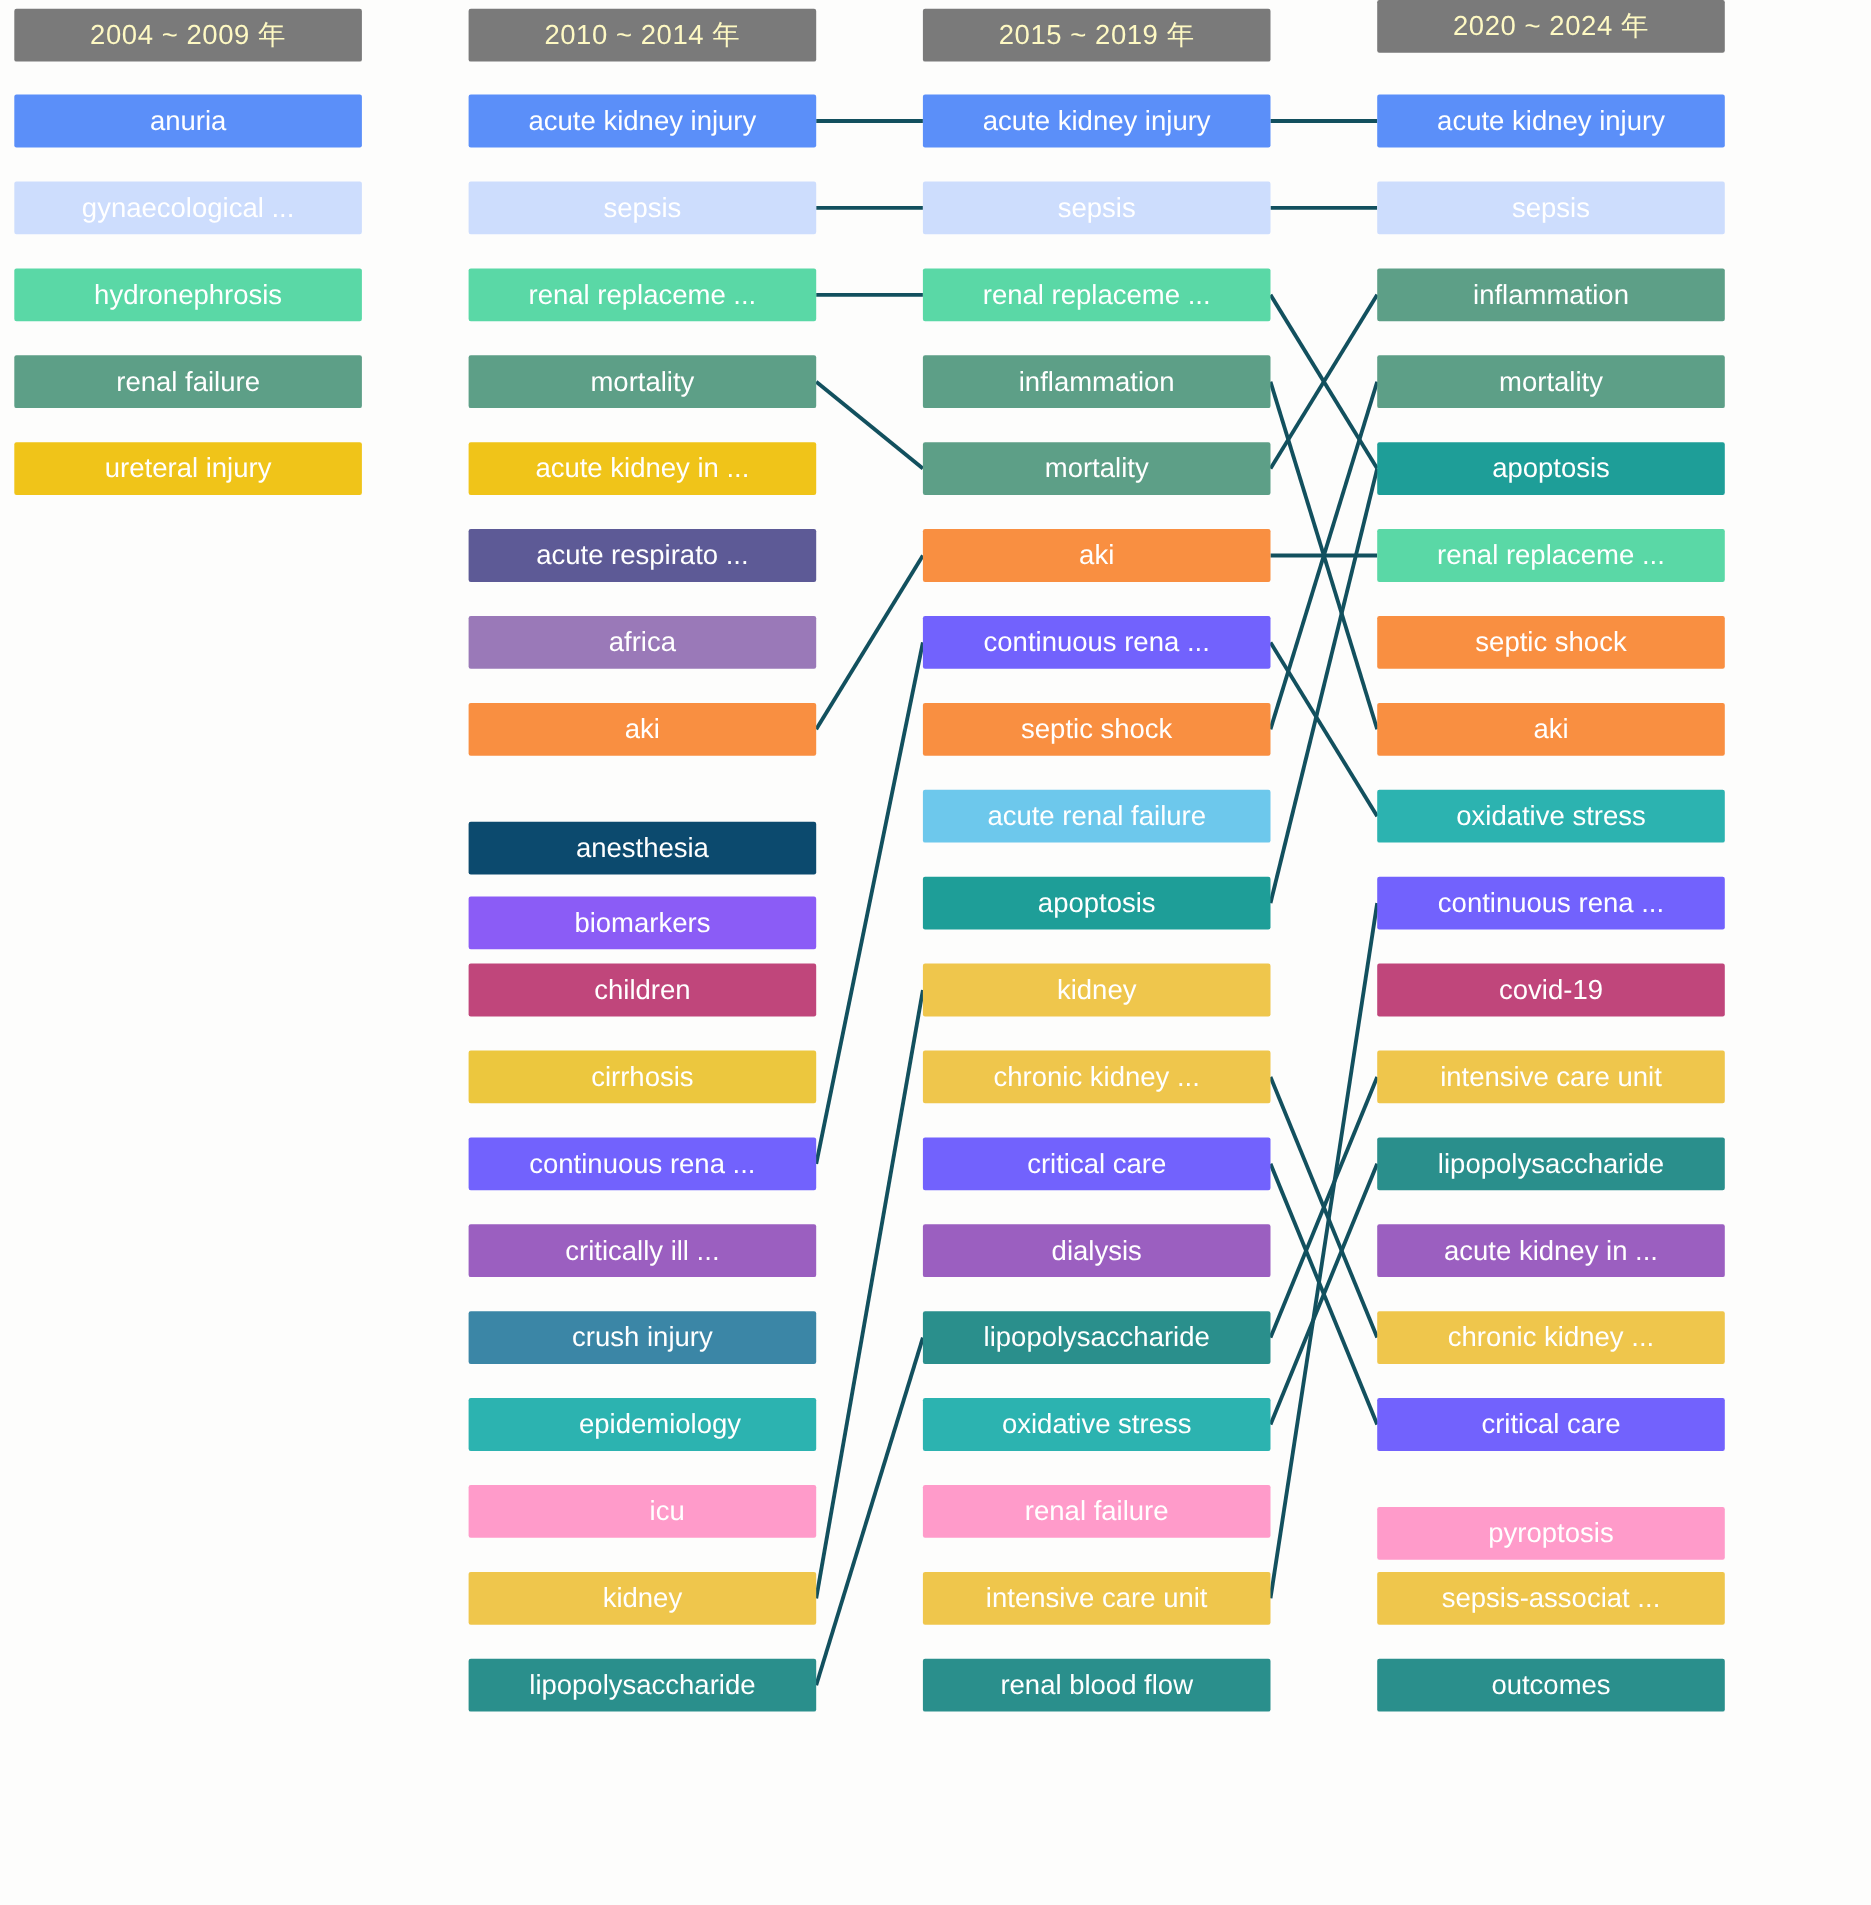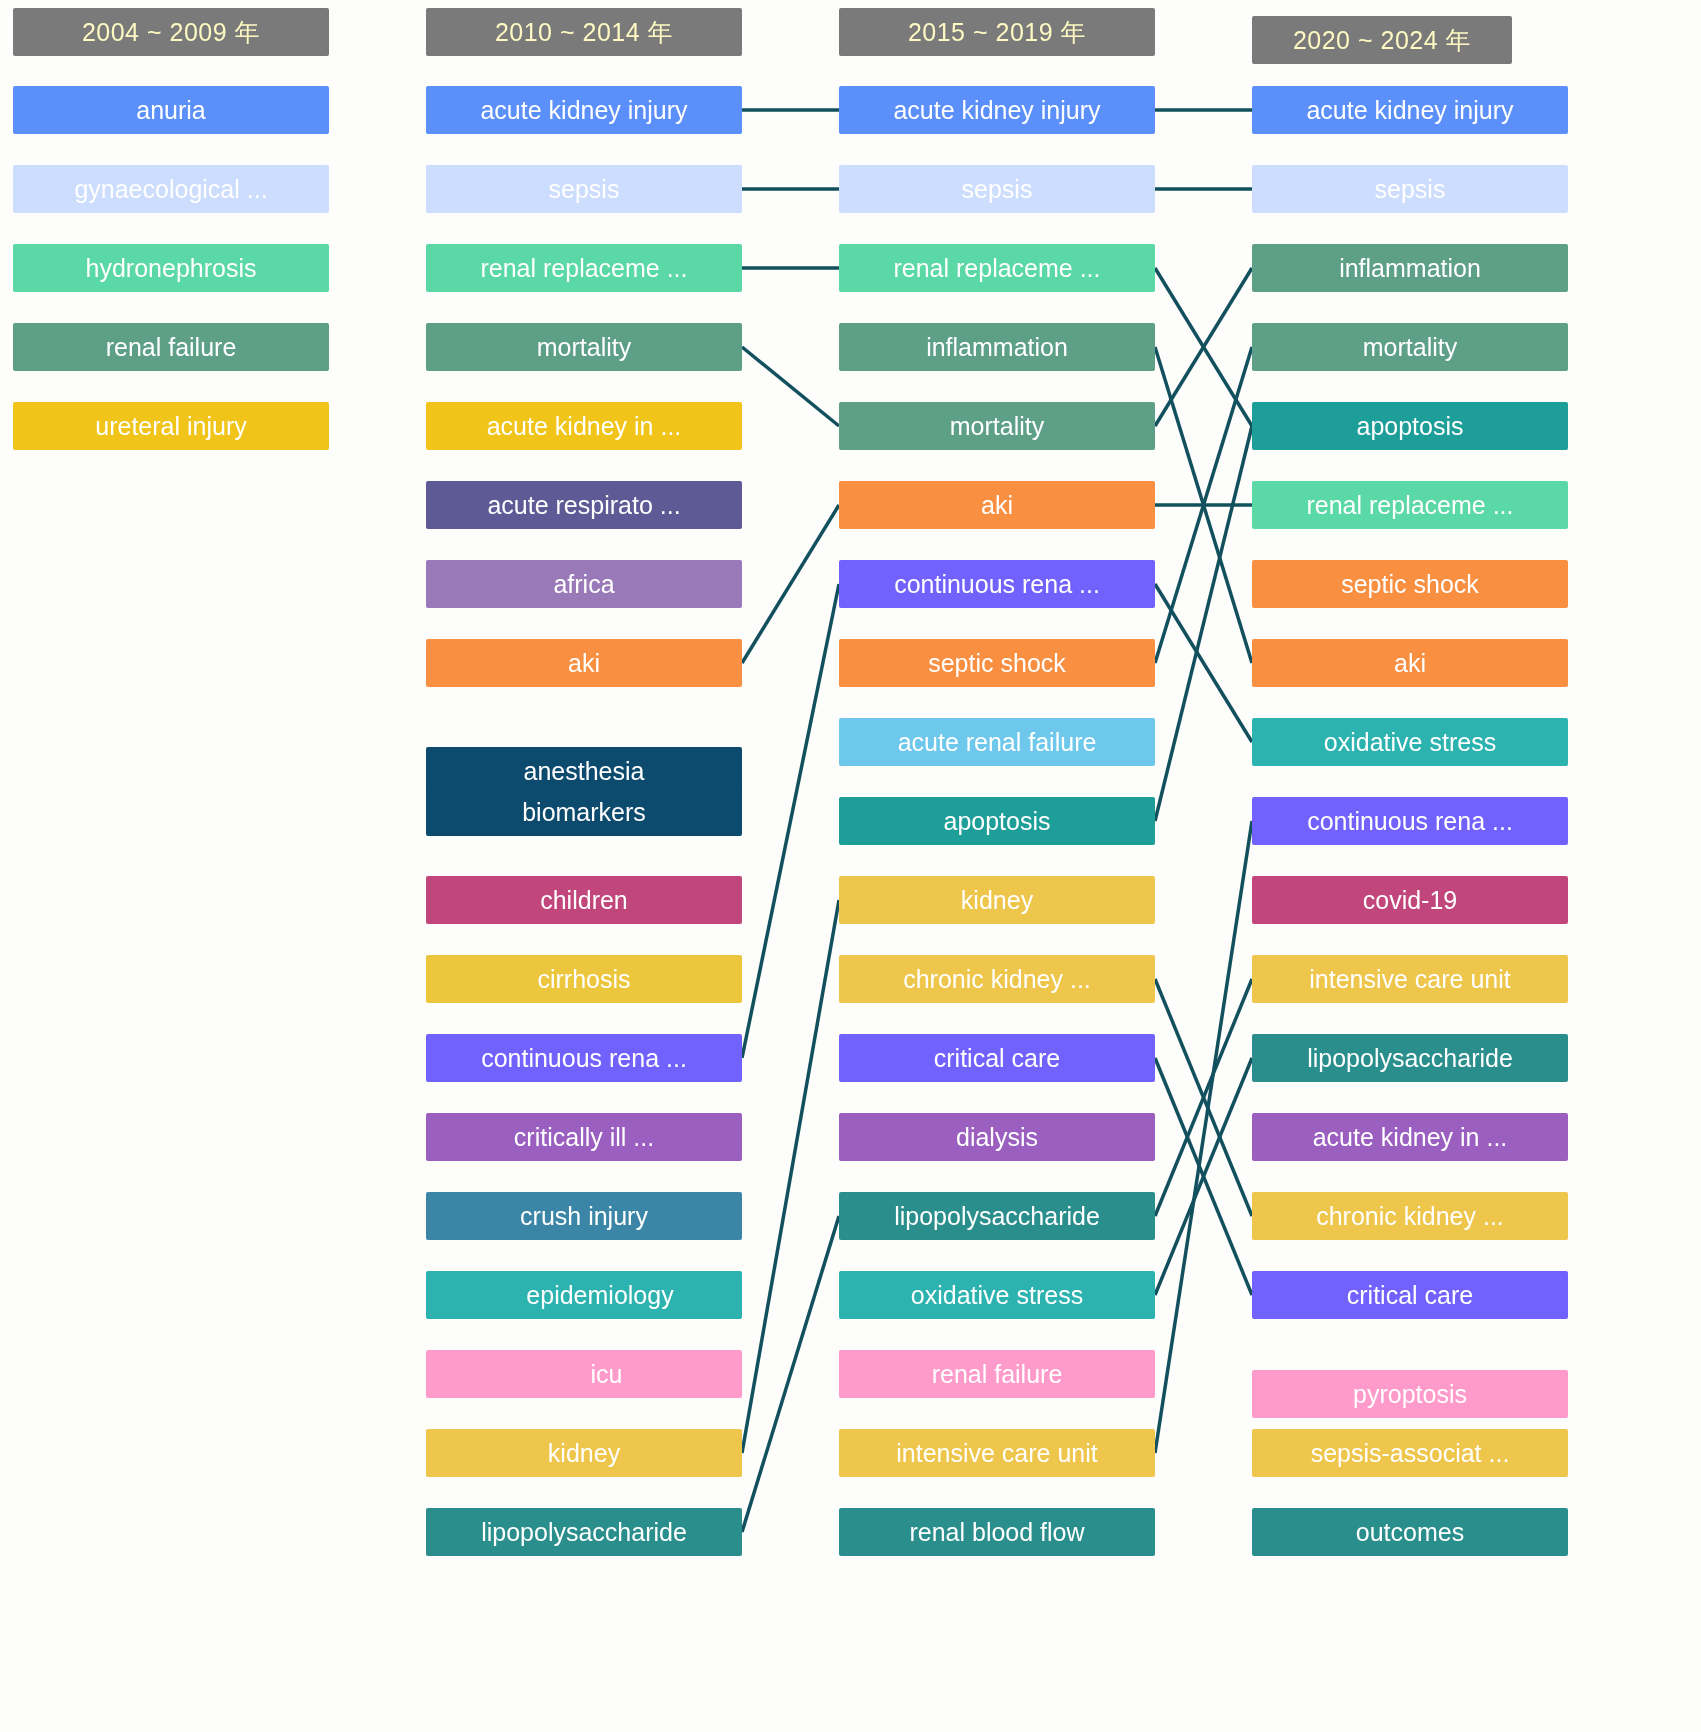--- a/index.html
+++ b/index.html
@@ -63,21 +63,21 @@
         <div class="col-header" style="position: absolute; top: 8px; width: 316px;">2010 ~ 2014 年</div>
         <div class="node" style="top: 86px; background: rgb(91, 143, 249);">acute kidney injury</div>
         <div class="node" style="top: 165px; background: rgb(205, 221, 253);">sepsis</div>
         <div class="node" style="top: 244px; background: rgb(90, 216, 166);">renal replaceme ...</div>
         <div class="node" style="top: 323px; background: rgb(93, 159, 135);">mortality</div>
         <div class="node" style="top: 402px; background: rgb(240, 196, 25);">acute kidney in ...</div>
         <div class="node" style="top: 481px; background: rgb(93, 90, 150);">acute respirato ...</div>
         <div class="node" style="top: 560px; background: rgb(154, 121, 184);">africa</div>
         <div class="node" style="top: 639px; background: rgb(249, 143, 65);">aki</div>
         <div class="node" style="top: 747px; background: #0c4a6e;">anesthesia</div>
-        <div class="node" style="top: 788px; background: #0c4a6e;">biomarkers</div>
+        <div class="node" style="top: 815px; background: #8b5cf6;">biomarkers</div>
         <div class="node" style="top: 876px; background: rgb(192, 70, 123);">children</div>
         <div class="node" style="top: 955px; background: rgb(236, 199, 62);">cirrhosis</div>
         <div class="node" style="top: 1034px; background: rgb(114, 98, 253);">continuous rena ...</div>
         <div class="node" style="top: 1113px; background: rgb(155, 95, 192);">critically ill  ...</div>
         <div class="node" style="top: 1192px; background: rgb(59, 134, 166);">crush injury</div>
         <div class="node" style="top: 1271px; background: rgb(44, 179, 176); padding-left: 32px;">epidemiology</div>
         <div class="node" style="top: 1350px; background: rgb(255, 155, 202); padding-left: 45px;">icu</div>
         <div class="node" style="top: 1429px; background: rgb(239, 198, 76);">kidney</div>
         <div class="node" style="top: 1508px; background: rgb(42, 143, 140);">lipopolysaccharide</div>
       </div>
@@ -97,21 +97,21 @@
         <div class="node" style="top: 955px; background: rgb(239, 198, 76);">chronic kidney  ...</div>
         <div class="node" style="top: 1034px; background: rgb(114, 98, 253);">critical care</div>
         <div class="node" style="top: 1113px; background: rgb(155, 95, 192);">dialysis</div>
         <div class="node" style="top: 1192px; background: rgb(42, 143, 140);">lipopolysaccharide</div>
         <div class="node" style="top: 1271px; background: rgb(44, 179, 176);">oxidative stress</div>
         <div class="node" style="top: 1350px; background: rgb(255, 155, 202);">renal failure</div>
         <div class="node" style="top: 1429px; background: rgb(239, 198, 76);">intensive care unit</div>
         <div class="node" style="top: 1508px; background: rgb(42, 143, 140);">renal blood flow</div>
       </div>
       <div class="column" style="left: 1252px;">
-        <div class="col-header" style="position: absolute; top: 16px; width: 260px;">2020 ~ 2024 年</div>
+        <div class="col-header" style="position: absolute; top: 0; width: 316px;">2020 ~ 2024 年</div>
         <div class="node" style="top: 86px; background: rgb(91, 143, 249);">acute kidney injury</div>
         <div class="node" style="top: 165px; background: rgb(205, 221, 253);">sepsis</div>
         <div class="node" style="top: 244px; background: rgb(93, 159, 135);">inflammation</div>
         <div class="node" style="top: 323px; background: rgb(93, 159, 135);">mortality</div>
         <div class="node" style="top: 402px; background: rgb(30, 158, 152);">apoptosis</div>
         <div class="node" style="top: 481px; background: rgb(90, 216, 166);">renal replaceme ...</div>
         <div class="node" style="top: 560px; background: rgb(249, 143, 65);">septic shock</div>
         <div class="node" style="top: 639px; background: rgb(249, 143, 65);">aki</div>
         <div class="node" style="top: 718px; background: rgb(44, 179, 176);">oxidative stress</div>
         <div class="node" style="top: 797px; background: rgb(114, 98, 253);">continuous rena ...</div>

